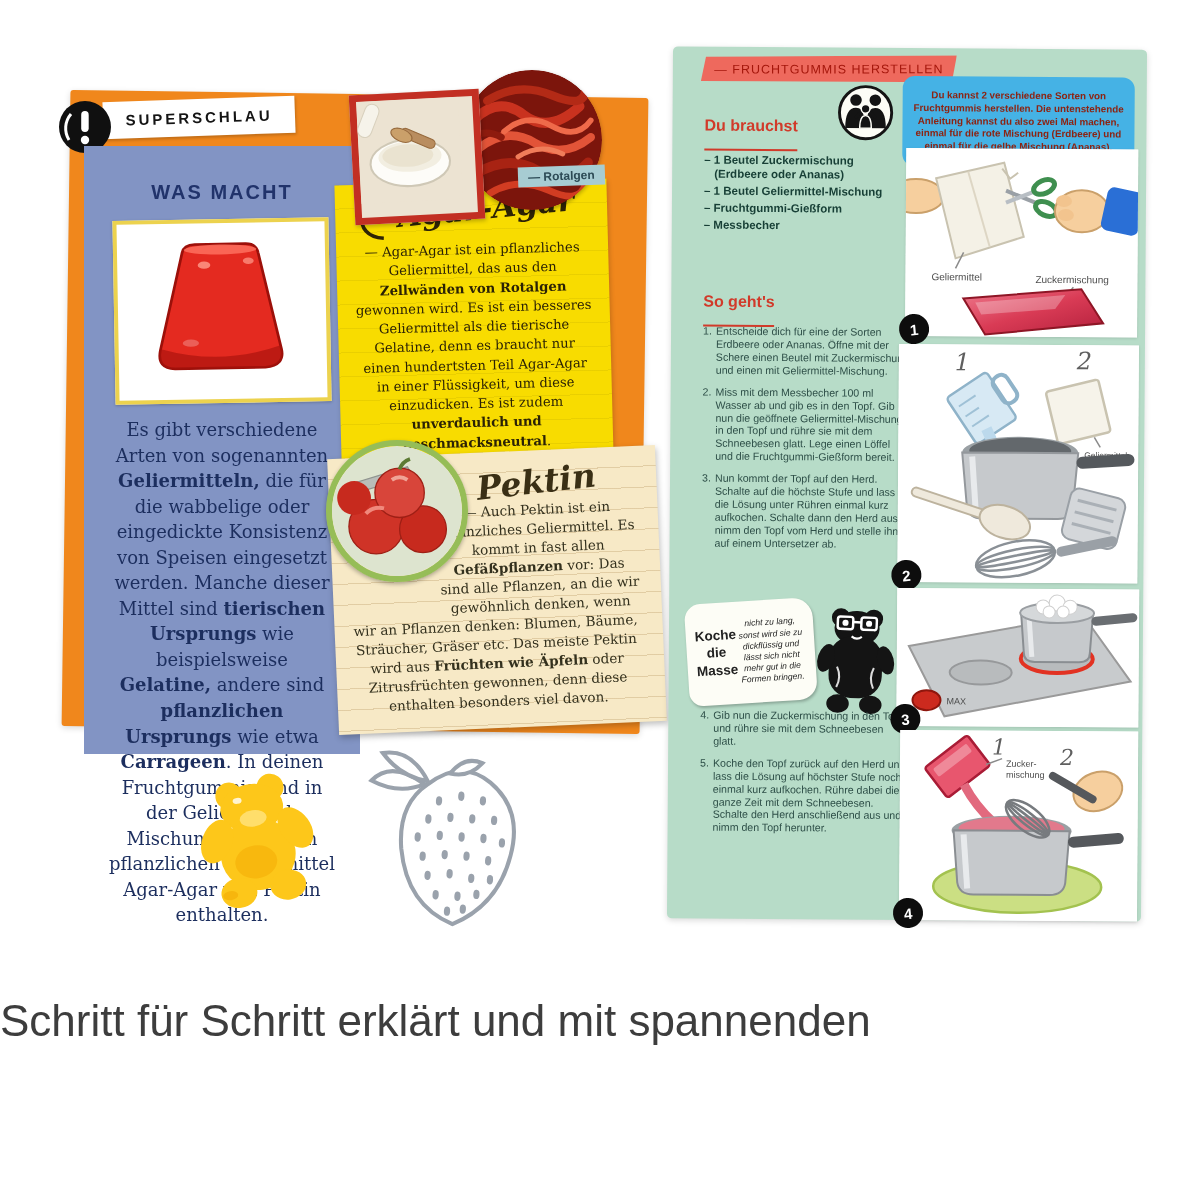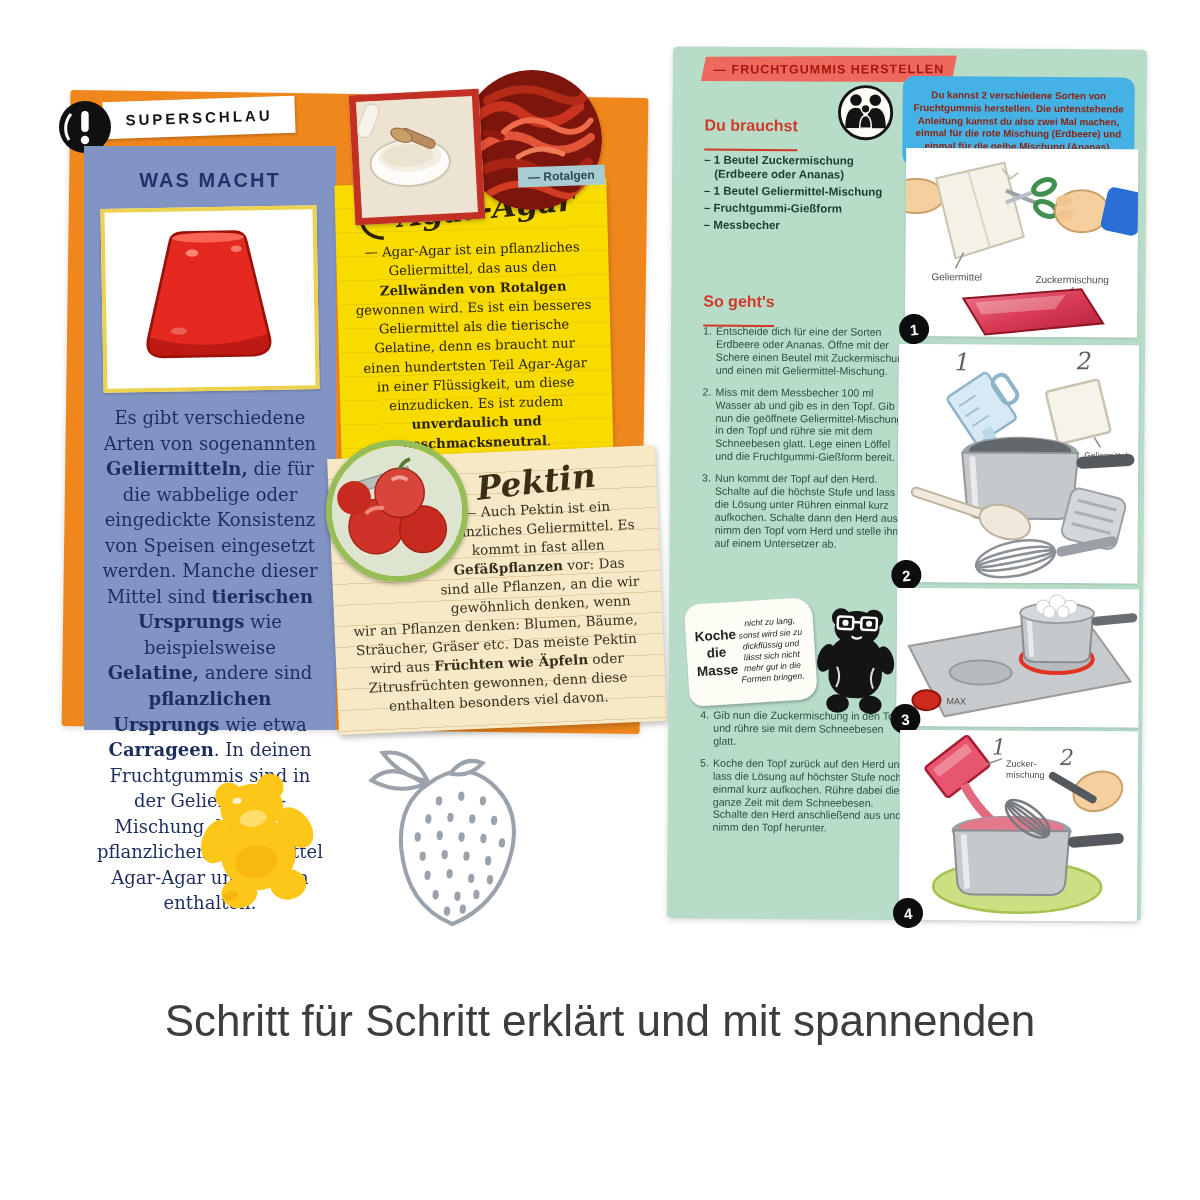--- a/index.html
+++ b/index.html
@@ -9,21 +9,21 @@
 
   
   #orange-page{left:66px;top:94px;width:578px;height:636px;background:#f0871c;
     transform:rotate(.8deg);border-radius:3px;box-shadow:0 2px 6px rgba(0,0,0,.15);}
   #yellow-strip{left:544px;top:96px;width:33px;height:438px;background:#f6d500;}
   #superschlau{left:103px;top:99px;width:192px;height:37px;background:#fff;transform:rotate(-2deg);
     display:flex;align-items:center;justify-content:center;font-weight:bold;font-size:15px;
     letter-spacing:3px;color:#141414;box-shadow:1px 2px 3px rgba(0,0,0,.2);}
   #excl-icon{left:58px;top:100px;width:54px;height:54px;}
 
-  #blue-panel{left:84px;top:146px;width:252px;height:584px;background:#8294c4;padding:0;}
+  #blue-panel{left:84px;top:146px;width:252px;height:584px;background:#8294c4;padding:12px;}
   .q-title{width:100%;text-align:center;color:#21336b;font-weight:800;line-height:1.25;}
   #q1{margin-top:22px;font-size:20px;letter-spacing:2px;}
   #q2{font-size:27px;letter-spacing:1px;}
   #q3{font-size:20px;letter-spacing:2px;}
   #jelly-frame{margin:14px auto 0;width:208px;height:176px;background:#fff;
     border:4px solid #ecd24e;box-shadow:0 1px 3px rgba(0,0,0,.25);transform:rotate(-1deg);
     display:flex;align-items:center;justify-content:center;}
   #blue-body{width:226px;margin:14px auto 8px;font-family:"DejaVu Serif",serif;font-size:18px;
     line-height:1.42;color:#1c2e5e;text-align:center;}
   #blue-body .seg-b{font-weight:bold;}
@@ -58,21 +58,21 @@
     border:6px solid #96bd57;z-index:6;box-shadow:0 2px 4px rgba(0,0,0,.3);}
 
   #gummy-yellow{left:178px;top:762px;width:165px;height:152px;transform:rotate(-8deg);}
   #strawberry{left:358px;top:748px;width:172px;height:188px;transform:rotate(4deg);}
 
   
   #mint-panel{left:670px;top:48px;width:474px;height:872px;background:#b7dcc8;transform:rotate(.4deg);
     border-radius:5px;box-shadow:0 2px 6px rgba(0,0,0,.15);}
   #banner{position:absolute;left:28px;top:8px;width:256px;height:27px;background:#ee695d;
     clip-path:polygon(2% 4%,100% 0,98% 100%,0 94%);display:flex;align-items:center;justify-content:center;
-    font-weight:bold;font-size:12.5px;letter-spacing:1px;color:#a5170c;transform:rotate(-.5deg);}
+    font-weight:normal;font-size:12.5px;letter-spacing:1px;color:#a5170c;transform:rotate(-.5deg);}
   .red-head{position:absolute;color:#d13a2a;font-weight:bold;font-size:16px;
     border-bottom:2px solid #d13a2a;padding-bottom:14px;}
   #need-head{left:32px;top:70px;}
   #steps-head{left:32px;top:246px;}
   #supervision-icon{position:absolute;left:164px;top:36px;width:58px;height:58px;}
   #need-list{position:absolute;left:32px;top:106px;width:196px;list-style:none;margin:0;padding:0;
     font-size:11.5px;font-weight:bold;color:#173f36;line-height:1.22;}
   #need-list li{padding-left:10px;text-indent:-10px;margin-bottom:3px;}
   #need-list li.ital{font-weight:normal;font-style:italic;color:#3f5a52;font-size:11px;}
   .steps{position:absolute;left:32px;width:208px;list-style:none;margin:0;padding:0;
@@ -101,21 +101,21 @@
   #card3{left:228px;top:540px;width:242px;height:138px;}
   #card4{left:232px;top:682px;width:238px;height:190px;}
   .badge{position:absolute;left:-6px;bottom:-8px;width:30px;height:30px;background:#0d0d0d;border-radius:50%;
     color:#fff;font-weight:bold;font-size:15px;display:flex;align-items:center;justify-content:center;
     transform:rotate(-6deg);}
   .card svg{display:block;width:100%;height:100%;}
   .ill-label{font-family:"Liberation Sans",sans-serif;fill:#4d4d4d;}
   .ill-num{font-family:"DejaVu Serif",serif;font-style:italic;fill:#5f5f5f;}
 
   
-  #caption{left:0;top:988px;width:1200px;text-align:center;color:#3d3d3d;font-size:44px;line-height:1.5;}
+  #caption{left:0;top:988px;width:1200px;color:#3d3d3d;font-size:44px;line-height:1.5;}
 </style>
 </head>
 <body>
 
 <div id="stage">
 
   <div class="abs" id="orange-page"></div>
   <div class="abs" id="yellow-strip"></div>
 
   <div class="abs" id="superschlau">

